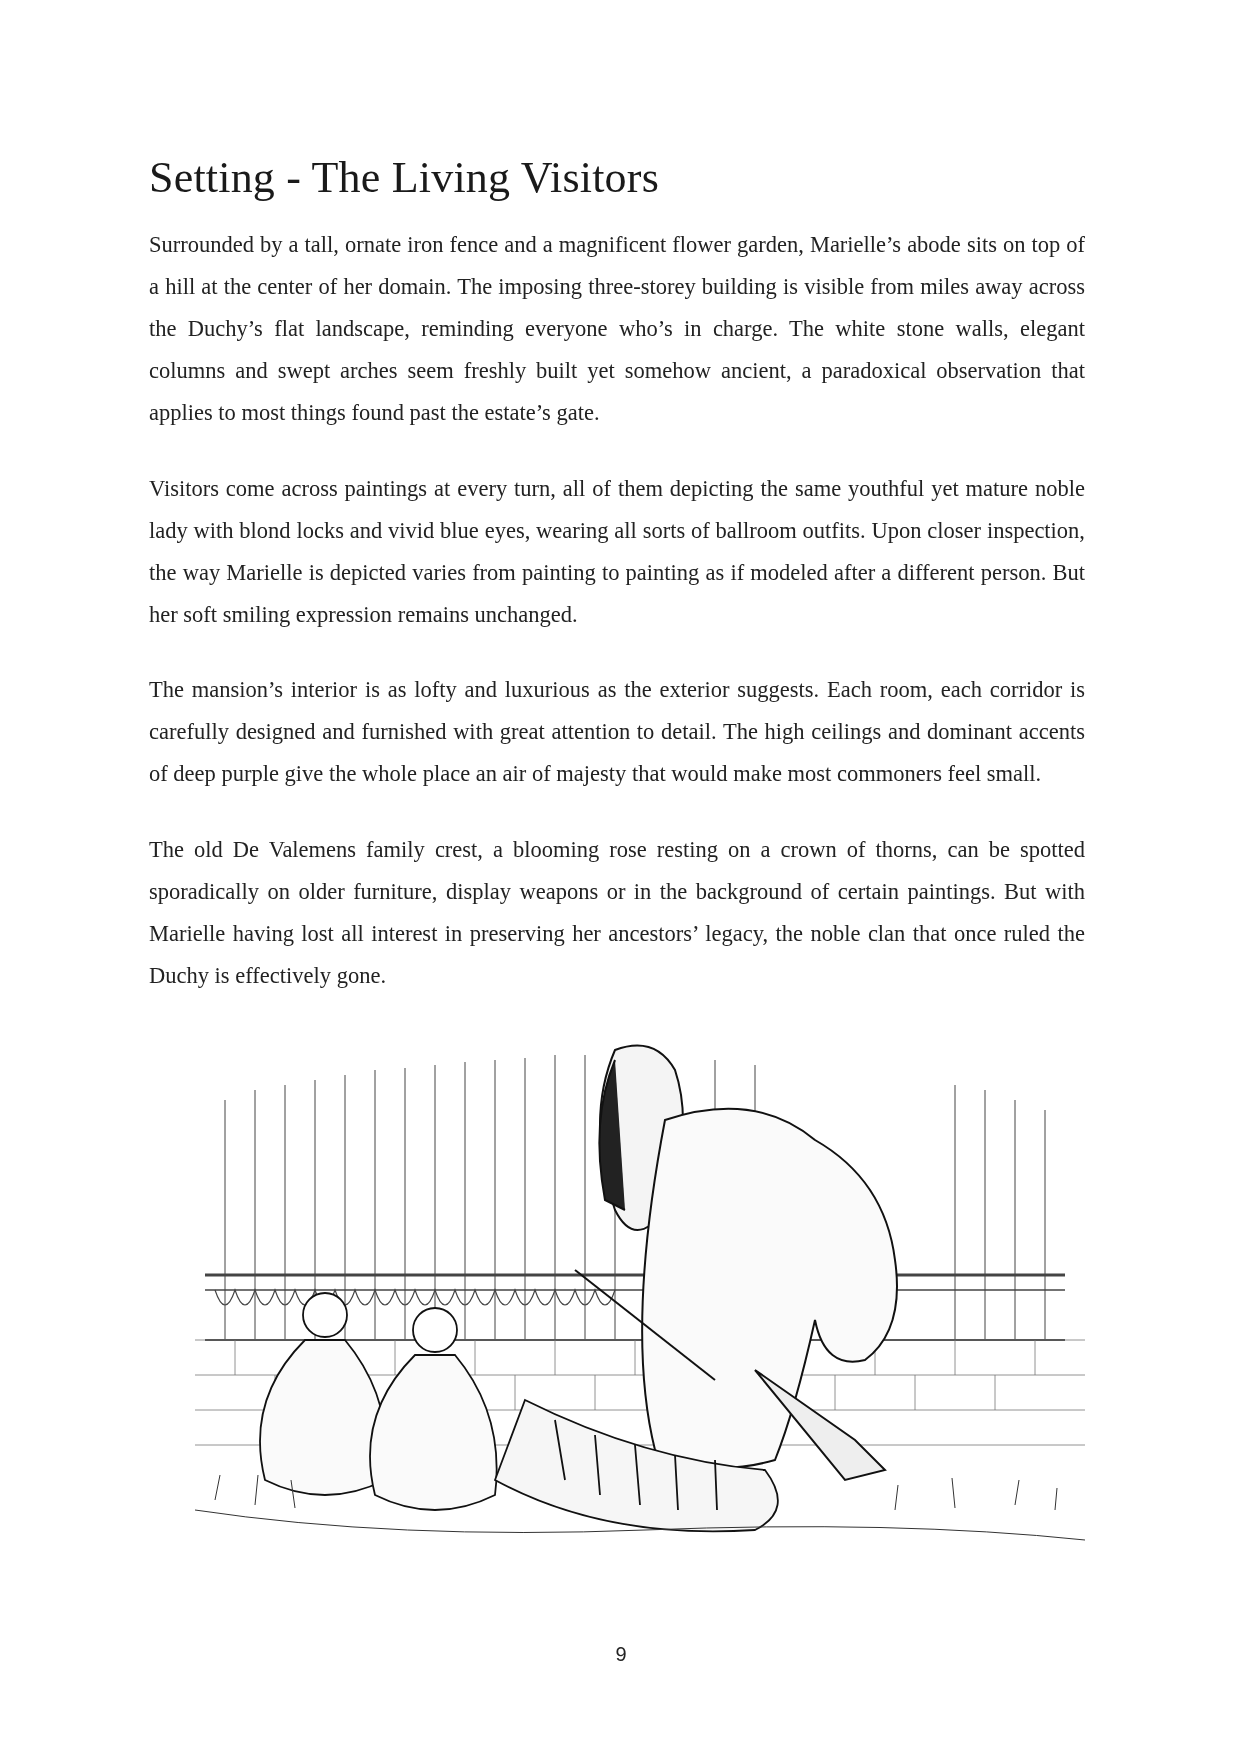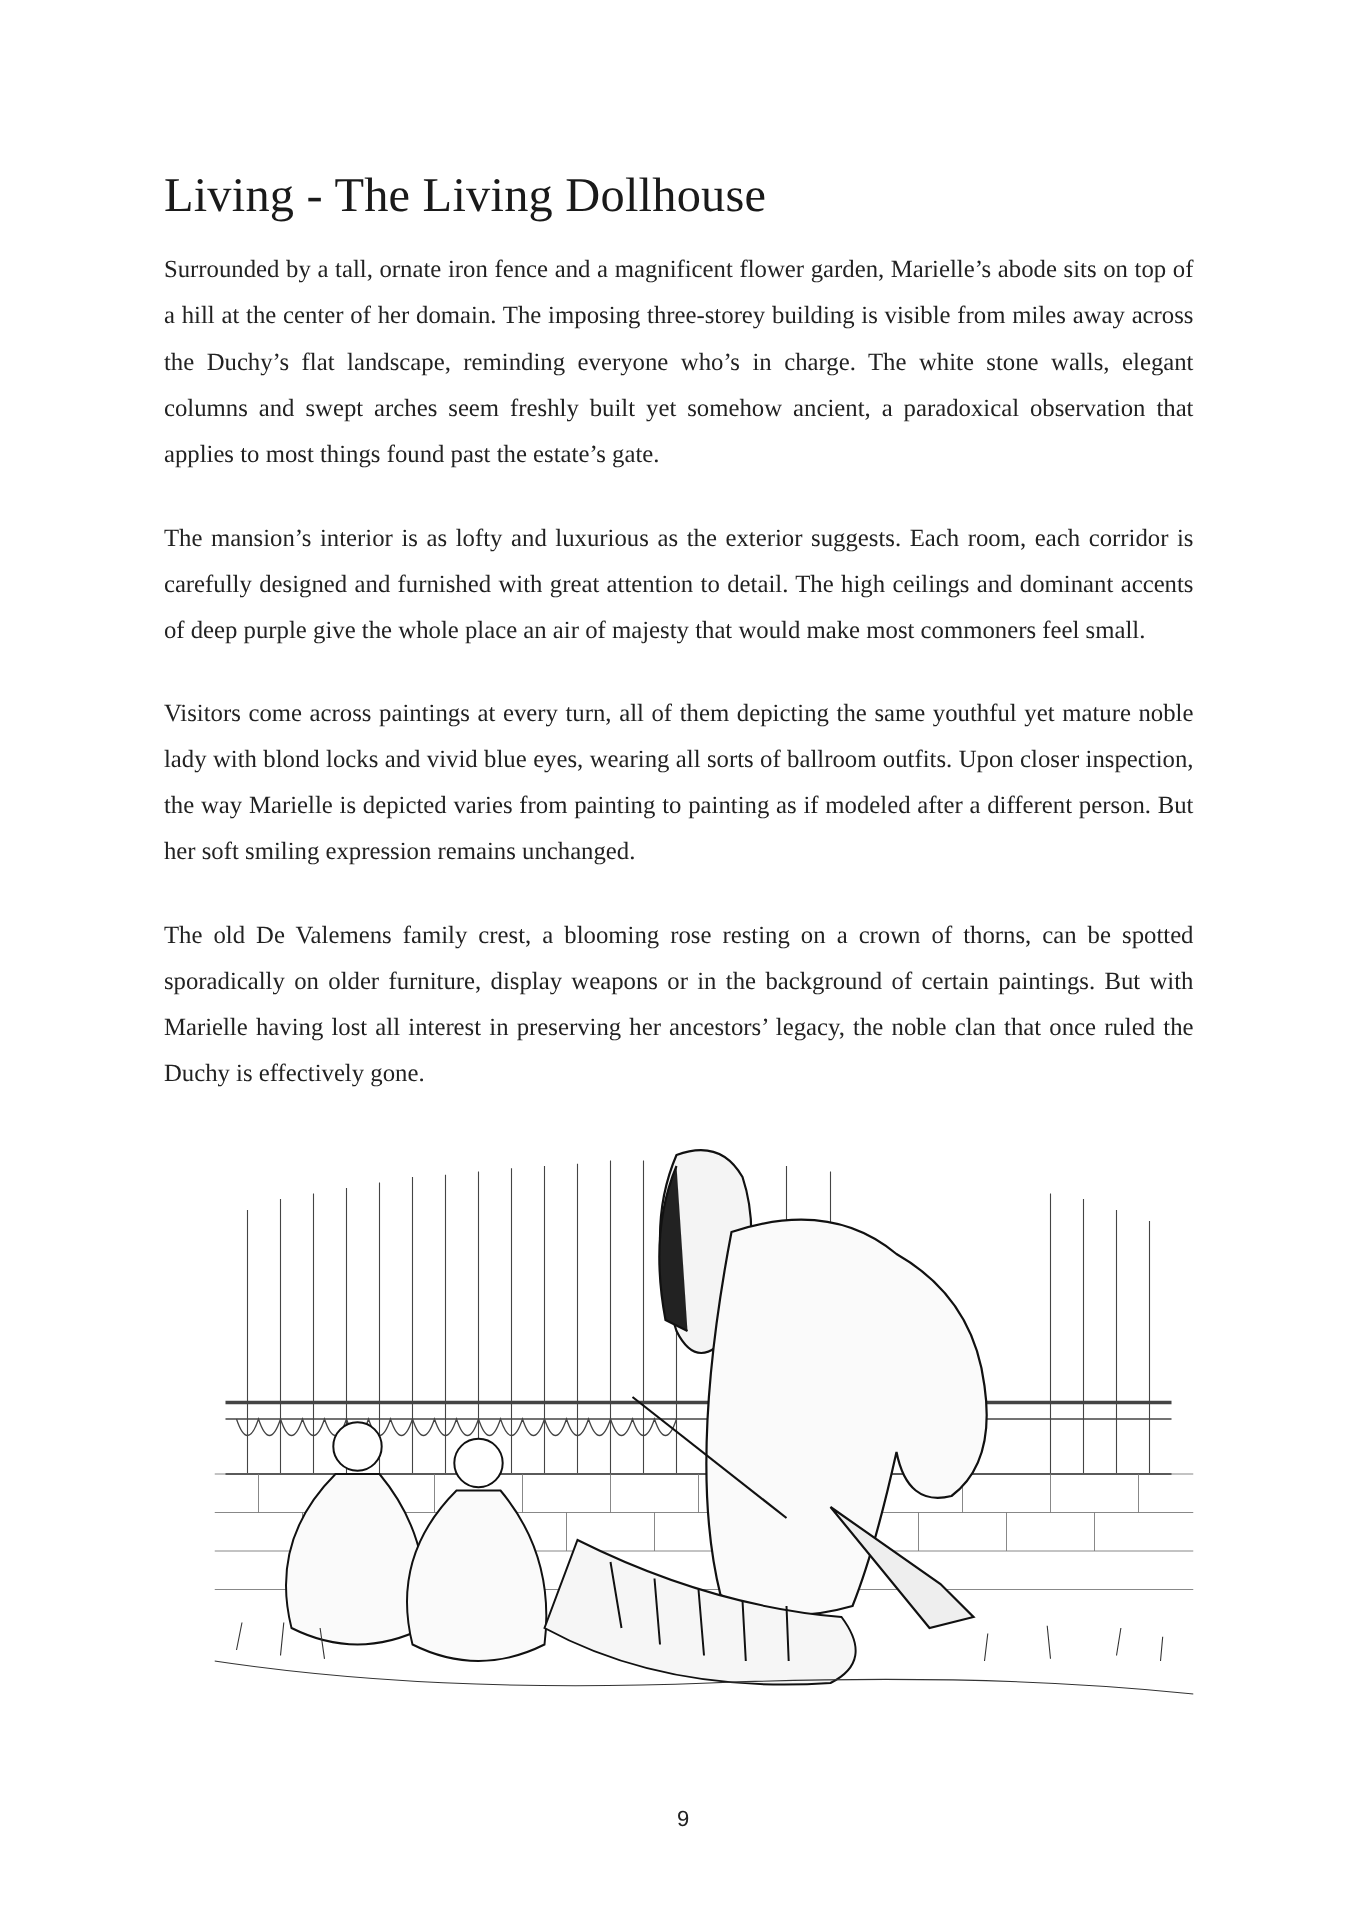--- a/index.html
+++ b/index.html
@@ -59,26 +59,26 @@
       top: 1643px;
       text-align: center;
       font-family: "Liberation Sans", "DejaVu Sans", sans-serif;
       font-size: 20px;
       color: #222222;
     }
   </style>
 </head>
 <body>
 
-<h1 class="page-title">Living - The Living Dollhouse</h1>
+<h1 class="page-title">Setting - The Living Visitors</h1>
 
 <div class="body-text">
   <p>Surrounded by a tall, ornate iron fence and a magnificent flower garden, Marielle’s abode sits on top of a hill at the center of her domain. The imposing three-storey building is visible from miles away across the Duchy’s flat landscape, reminding everyone who’s in charge. The white stone walls, elegant columns and swept arches seem freshly built yet somehow ancient, a paradoxical observation that applies to most things found past the estate’s gate.</p>
+  <p>Visitors come across paintings at every turn, all of them depicting the same youthful yet mature noble lady with blond locks and vivid blue eyes, wearing all sorts of ballroom outfits. Upon closer inspection, the way Marielle is depicted varies from painting to painting as if modeled after a different person. But her soft smiling expression remains unchanged.</p>
   <p>The mansion’s interior is as lofty and luxurious as the exterior suggests. Each room, each corridor is carefully designed and furnished with great attention to detail. The high ceilings and dominant accents of deep purple give the whole place an air of majesty that would make most commoners feel small.</p>
-  <p>Visitors come across paintings at every turn, all of them depicting the same youthful yet mature noble lady with blond locks and vivid blue eyes, wearing all sorts of ballroom outfits. Upon closer inspection, the way Marielle is depicted varies from painting to painting as if modeled after a different person. But her soft smiling expression remains unchanged.</p>
   <p>The old De Valemens family crest, a blooming rose resting on a crown of thorns, can be spotted sporadically on older furniture, display weapons or in the background of certain paintings. But with Marielle having lost all interest in preserving her ancestors’ legacy, the noble clan that once ruled the Duchy is effectively gone.</p>
 </div>
 
 <div class="illustration">
   <svg viewBox="0 0 890 530" xmlns="http://www.w3.org/2000/svg">
     <g stroke="#222" fill="none" stroke-width="1.2">
 
       <g stroke="#444" stroke-width="1">
         <line x1="30" y1="60" x2="30" y2="300"></line>
         <line x1="60" y1="50" x2="60" y2="300"></line>

